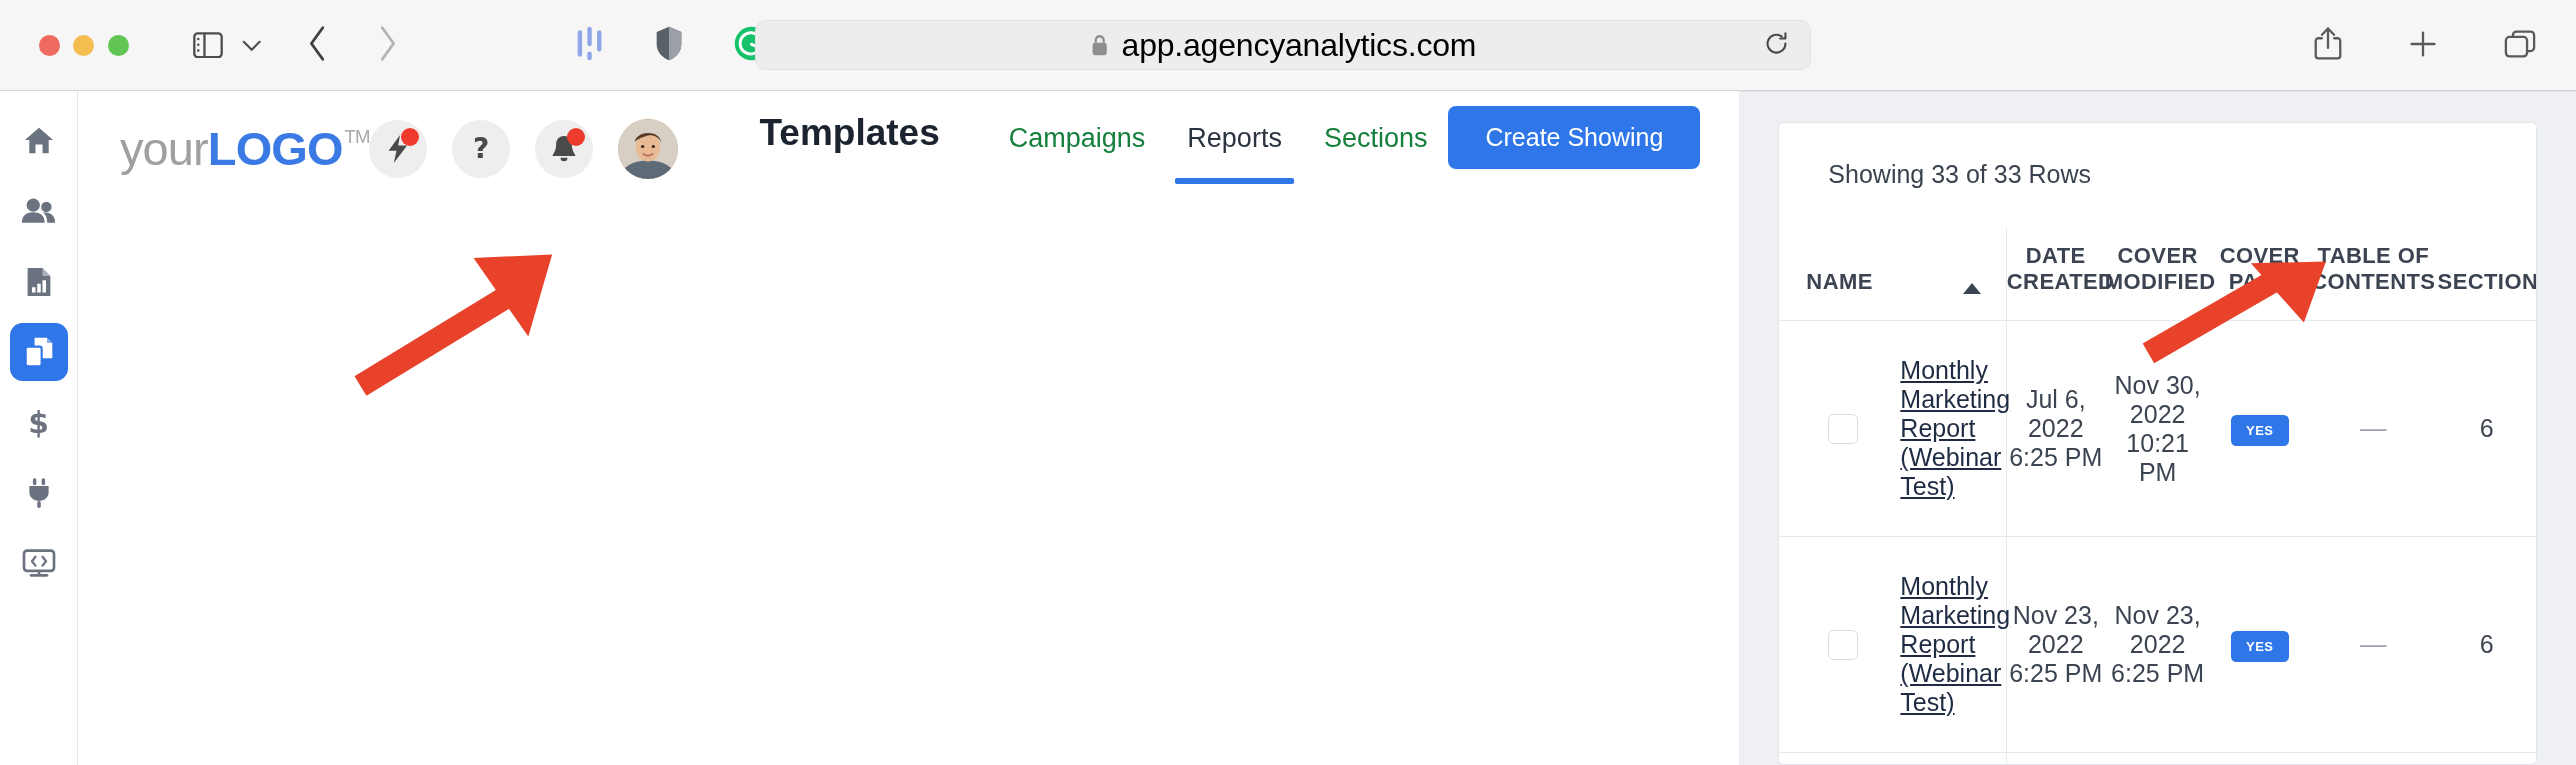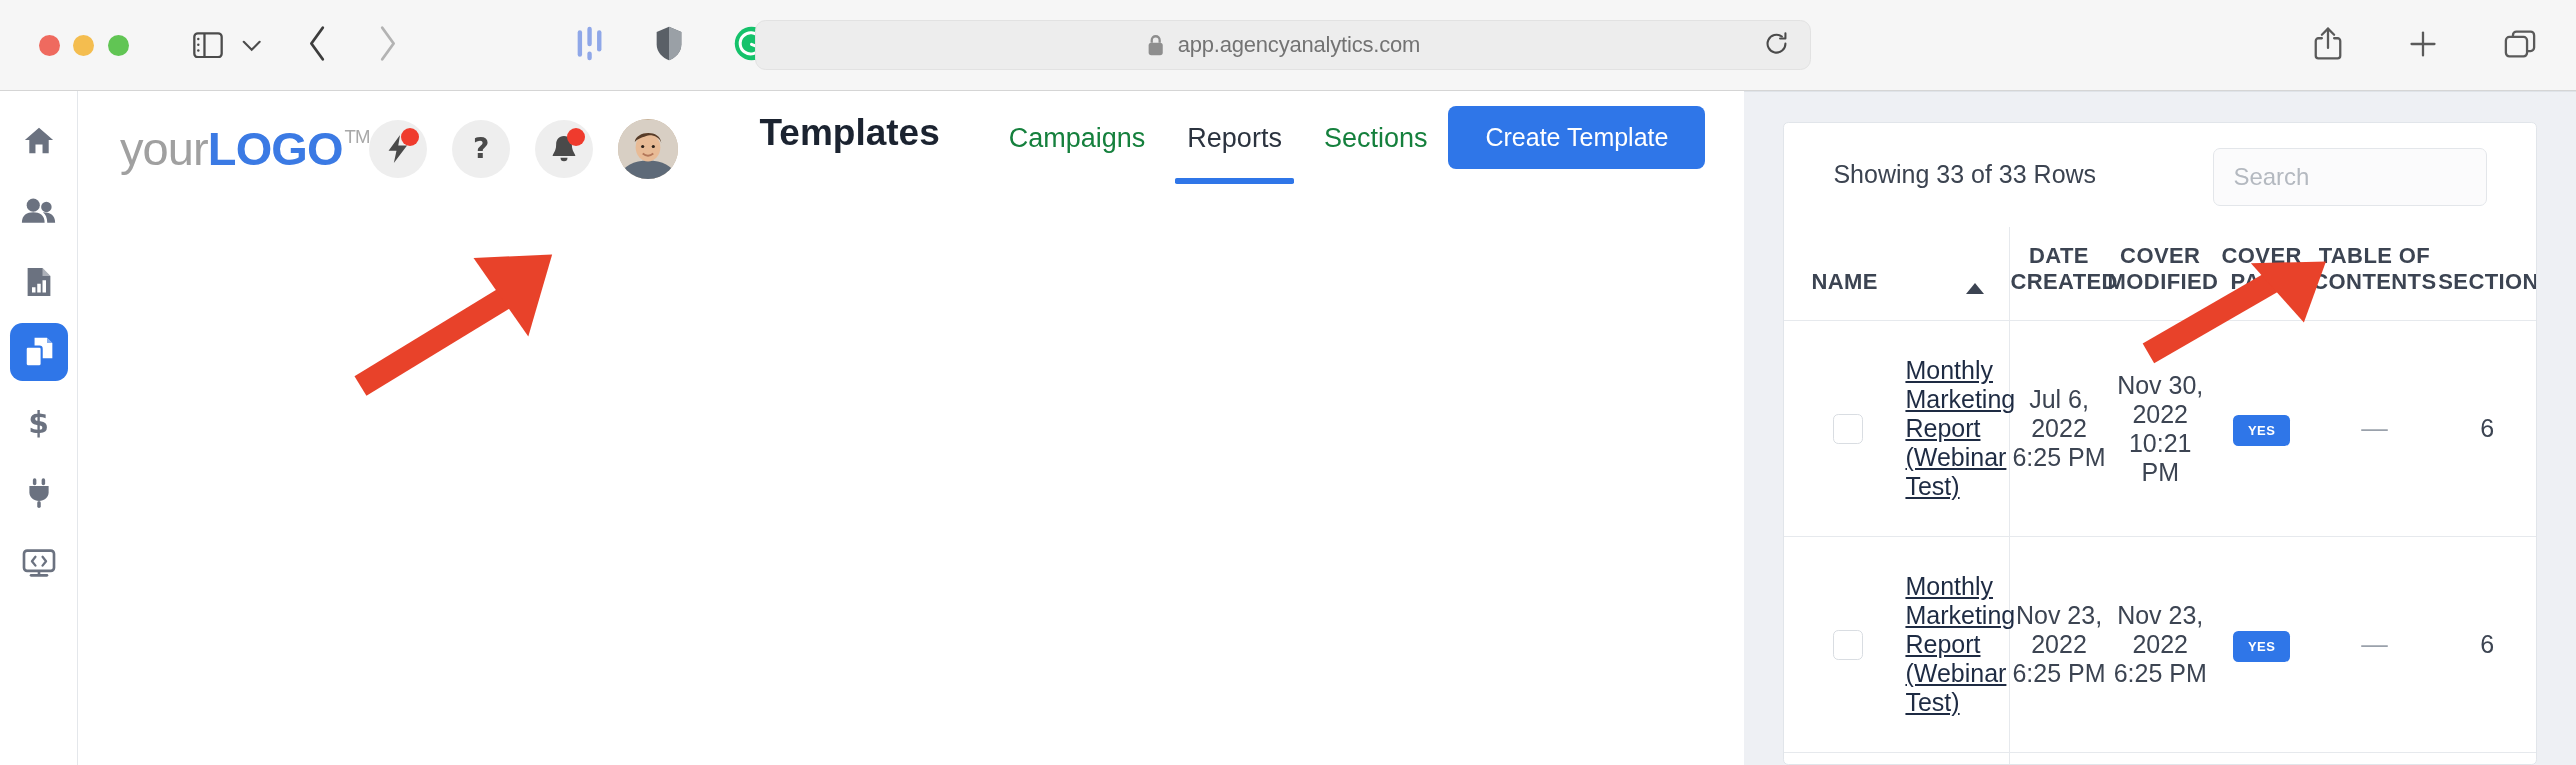--- a/index.html
+++ b/index.html
@@ -35,21 +35,21 @@
 
   .url-wrap { position: absolute; left: 755px; width: 1056px; }
   .url-bar {
     height: 50px;
     background: #ededed;
     border-radius: 10.6px;
     display: flex; align-items: center; justify-content: center;
     position: relative;
     border: 0.9px solid #e2e2e2;
   }
-  .url-text { font-size: 22px; color: #737373; letter-spacing: -0.2px; }
+  .url-text { font-size: 32px; color: #000000; letter-spacing: -0.2px; }
   .lock-icon { margin-right: 12.4px; display:flex; }
   .reload-icon { position: absolute; right: 21px; }
 
   .chrome-right { position: absolute; right: 39px; display: flex; gap: 65px; align-items: center; }
 
   
   .app { display: flex; height: 674px; }
 
   .sidebar {
     width: 78px;
@@ -445,29 +445,28 @@
       </div>
     </header>
 
     <div class="tabs-row">
       <div class="tabs">
         <div class="page-title">Templates</div>
         <div class="tab">Campaigns</div>
         <div class="tab active">Reports</div>
         <div class="tab">Sections</div>
       </div>
-      <button class="create-btn">Create Template</button>
+      <button class="create-btn">Create Showing</button>
     </div>
 
     <div class="main">
       <div class="card">
 
         <div class="card-top">
           <div class="rows-count">Showing 33 of 33 Rows</div>
-          <input class="search-input" type="text" placeholder="Search" style="">
         </div>
 
         <table>
           <colgroup>
             <col style="width:30%">
               <col style="width:13%">
               <col style="width:14%">
             <col style="width:13%">
               <col style="width:17%">
               <col style="width:13%">

